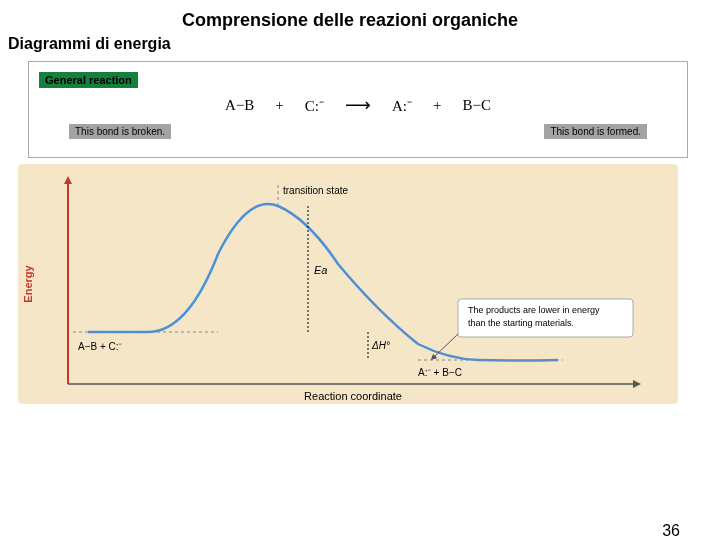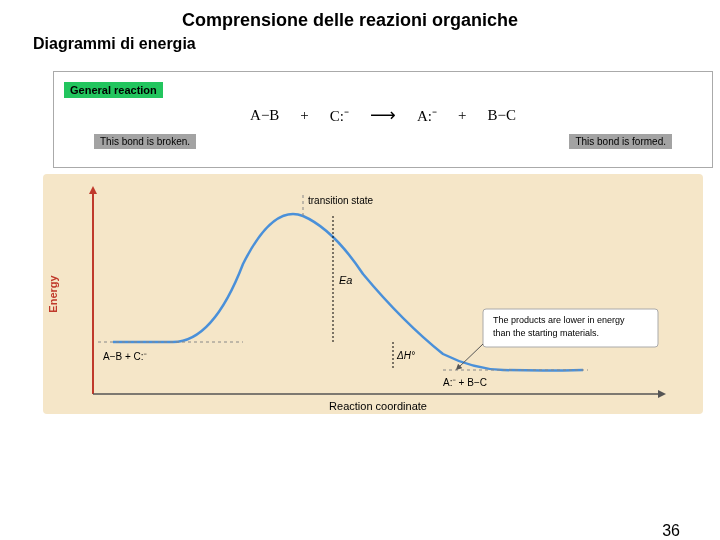--- a/index.html
+++ b/index.html
@@ -7,35 +7,35 @@
       width: 720px;
       height: 540px;
       background: #fff;
       font-family: Arial, sans-serif;
       position: relative;
       overflow: hidden;
     }
     .page {
       width: 700px;
       height: 540px;
-      padding: 10px 33px;
+      padding: 10px 8px;
       position: relative;
     }
     .title {
       text-align: center;
       font-size: 18px;
       font-weight: bold;
       margin-bottom: 4px;
       color: #000;
     }
     .subtitle {
       font-size: 16px;
       font-weight: bold;
       color: #000;
-      margin-bottom: 18px;
+      margin-bottom: 8px;
     }
     .bullet {
       font-size: 14px;
       color: #000;
       margin-bottom: 4px;
       display: flex;
       align-items: flex-start;
     }
     .bullet::before {
       content: '•';
@@ -46,21 +46,21 @@
     
     .reaction-container {
       background: #fff;
       border: 1px solid #aaa;
       margin: 6px 20px 6px 20px;
       padding: 8px 10px 18px 10px;
       position: relative;
       width: 660px;
     }
     .general-reaction-label {
-      background: #22c55e;
+      background: #15803d;
       color: #000;
       font-size: 11px;
       padding: 2px 6px;
       display: inline-block;
       margin-bottom: 6px;
       font-weight: bold;
     }
     .reaction-equation {
       display: flex;
       align-items: center;

